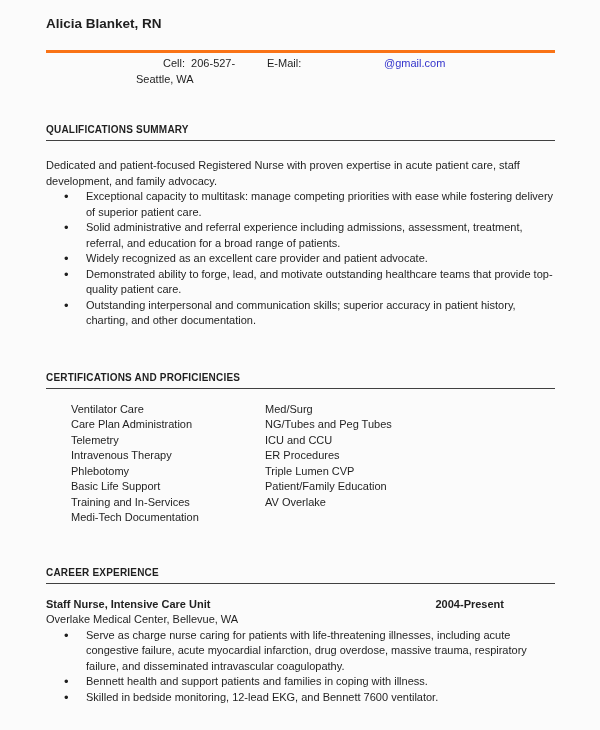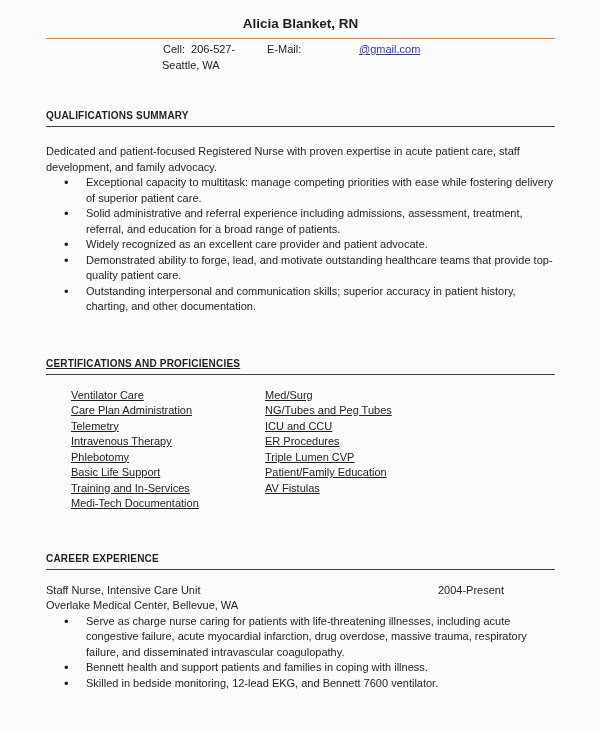--- a/index.html
+++ b/index.html
@@ -9,50 +9,48 @@
     font-family: "Liberation Sans", sans-serif;
     color: #1f1f1f;
     font-size: 11px;
     line-height: 15.5px;
     overflow: hidden;
   }
   .page { padding: 14px 45px 0 46px; }
 
   
   .name {
-    text-align: center;
     font-weight: bold;
     font-size: 13.5px;
     line-height: 20px;
-    padding-bottom: 4px;
-    border-bottom: 1px solid #f97316;
+    padding-bottom: 16px;
+    border-bottom: 3px solid #f97316;
   }
   .contact-row { position: relative; height: 16px; margin-top: 3px; }
   .contact-row span { position: absolute; top: 0; white-space: pre; }
   .cell-number { left: 117px; }
   .email-label { left: 221px; }
   .email-link {
-    left: 313px;
+    left: 338px;
     color: #3333cc;
-    text-decoration: underline;
     cursor: pointer;
   }
-  .location-row { margin-left: 116px; height: 16px; }
+  .location-row { margin-left: 90px; height: 16px; }
 
   
   .section-heading {
     font-size: 10px;
     font-weight: bold;
     letter-spacing: 0.2px;
     line-height: 17px;
     padding-bottom: 2px;
     border-bottom: 1px solid #404040;
   }
   .sec-qualifications { margin-top: 33px; }
-  .sec-certifications { margin-top: 40px; text-decoration: underline; }
+  .sec-certifications { margin-top: 40px; }
   .sec-career { margin-top: 38px; }
 
   .intro { margin-top: 17px; }
 
   ul.bullets { list-style: none; padding-left: 40px; margin: 0; }
   ul.bullets li { position: relative; }
   ul.bullets li::before {
     content: "\2022";
     position: absolute;
     left: -22px;
@@ -63,21 +61,21 @@
   .cert-columns { display: flex; margin-top: 13px; }
   .cert-col-left { width: 194px; flex: 0 0 auto; }
   .cert-col-right { flex: 1; }
   .cert-item { line-height: 15.5px; margin-left: 25px; }
 
   
   .job-header {
     display: flex;
     justify-content: space-between;
     margin-top: 13px;
-    font-weight: normal;
+    font-weight: bold;
   }
   .job-dates { margin-right: 51px; }
 </style>
 </head>
 <body>
 
 <div class="page">
 
   <div class="name">Alicia Blanket, RN</div>
 
@@ -113,21 +111,21 @@
         <div class="cert-item">Training and In-Services</div>
         <div class="cert-item">Medi-Tech Documentation</div>
       </div>
       <div class="cert-col-right">
         <div class="cert-item">Med/Surg</div>
         <div class="cert-item">NG/Tubes and Peg Tubes</div>
         <div class="cert-item">ICU and CCU</div>
         <div class="cert-item">ER Procedures</div>
         <div class="cert-item">Triple Lumen CVP</div>
         <div class="cert-item">Patient/Family Education</div>
-        <div class="cert-item">AV Fistulas</div>
+        <div class="cert-item">AV Overlake</div>
       </div>
     </div>
   </div>
 
   <div class="sec-career">
     <div class="section-heading">CAREER EXPERIENCE</div>
     <div class="job-header">
       <span class="job-title">Staff Nurse, Intensive Care Unit</span>
       <span class="job-dates">2004-Present</span>
     </div>

